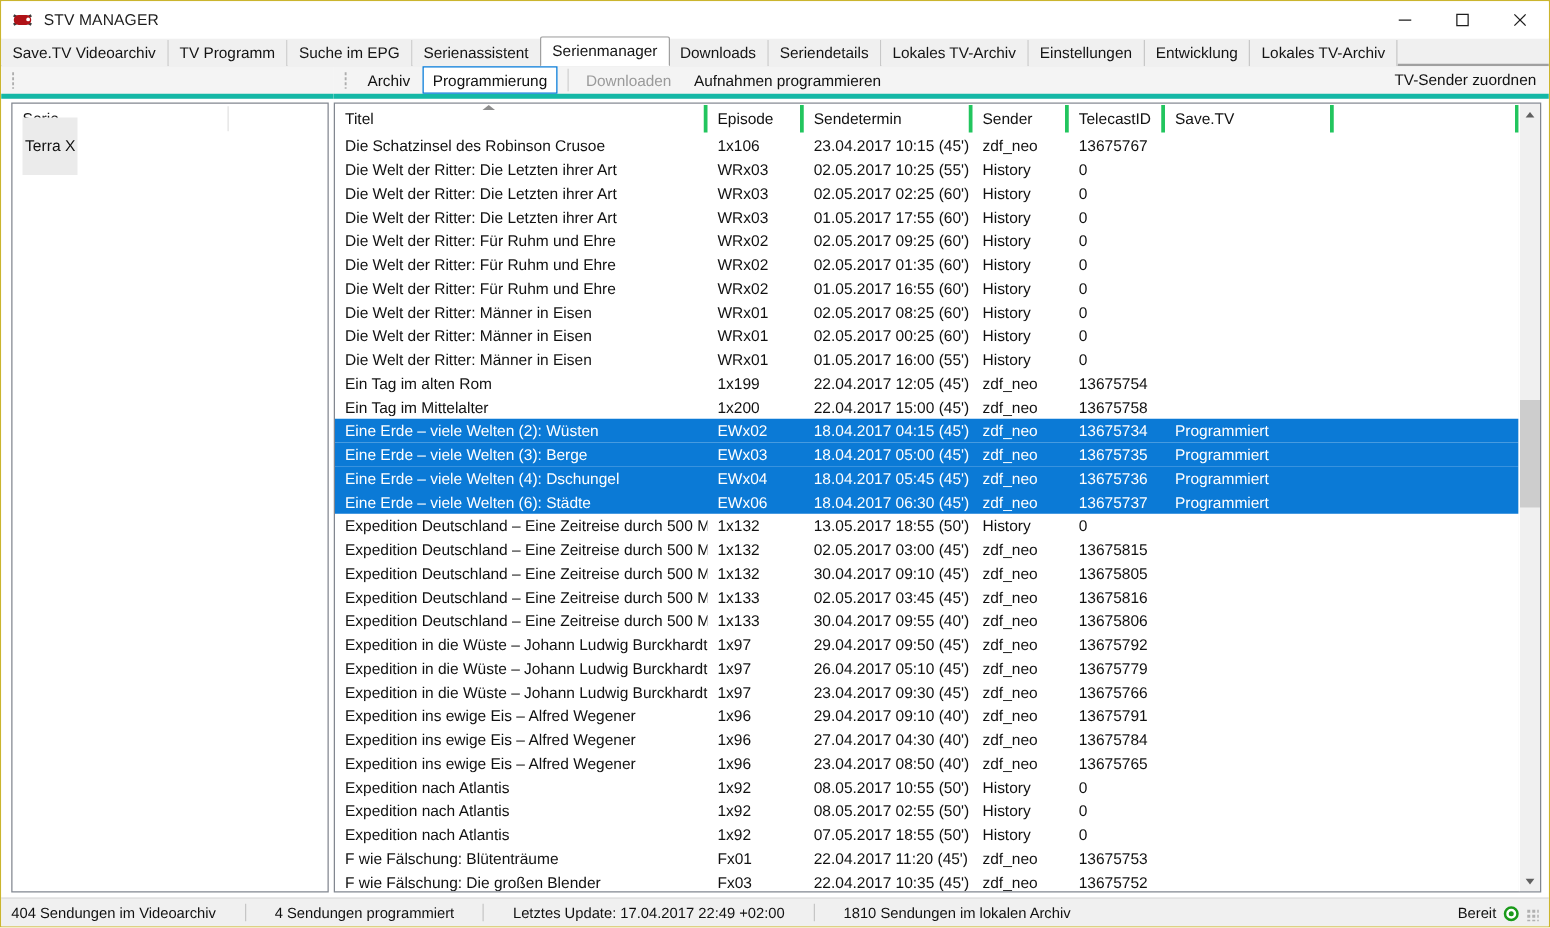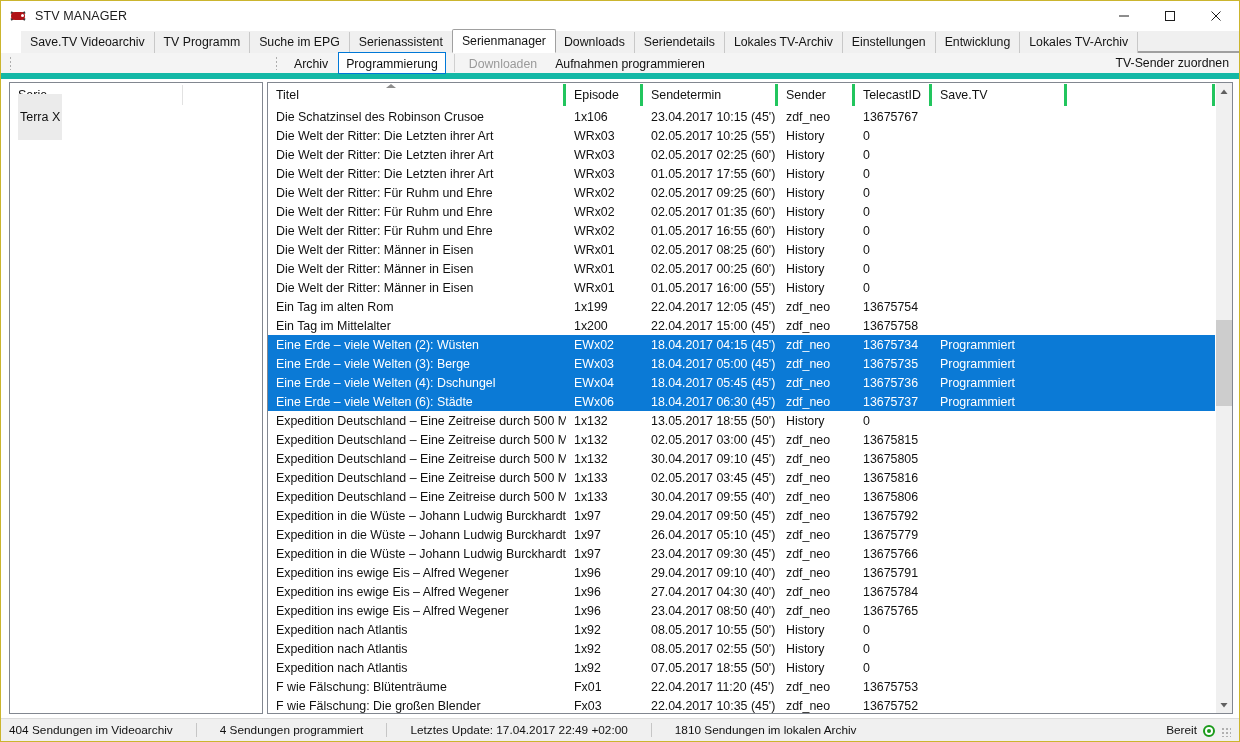--- a/index.html
+++ b/index.html
@@ -50,21 +50,20 @@
   .win-btn svg { display: block; }
 
   
   .tabstrip {
     height: 22px; min-height: 22px;
     background: #f0f0f0;
     display: flex; align-items: flex-end;
     border-bottom: 1px solid #a0a0a0;
     padding-left: 0px;
     position: relative;
-    margin-left: 20px;
   }
   .tab {
     height: 21px; line-height: 21px;
     padding: 0 9px;
     font-size: 12.3px; color: #141414;
     background: #f0f0f0;
     border-right: 1px solid #c8c8c8;
     white-space: nowrap;
     position: relative; top: 1px;
   }
@@ -82,21 +81,21 @@
   
   .content { flex: 1; display: flex; flex-direction: column; background: #ffffff; min-height: 0; }
   .panes { flex: 1; display: flex; min-height: 0; }
 
   .pane-left { width: 266px; min-width: 266px; display: flex; flex-direction: column; }
   .pane-right { flex: 1; display: flex; flex-direction: column; min-width: 0; }
 
   .toolstrip {
     height: 26px; min-height: 26px;
     background: #f4f4f4;
-    border-bottom: 6px solid #14b8a6;
+    border-bottom: 4px solid #14b8a6;
     display: flex; align-items: center;
     padding-left: 4px;
     position: relative;
   }
   .grip {
     width: 3px; height: 14px; margin: 0 8px 0 4px;
     background-image: radial-gradient(#adadad 45%, transparent 46%);
     background-size: 3px 4px; background-repeat: repeat-y;
   }
   .tool-btn {

